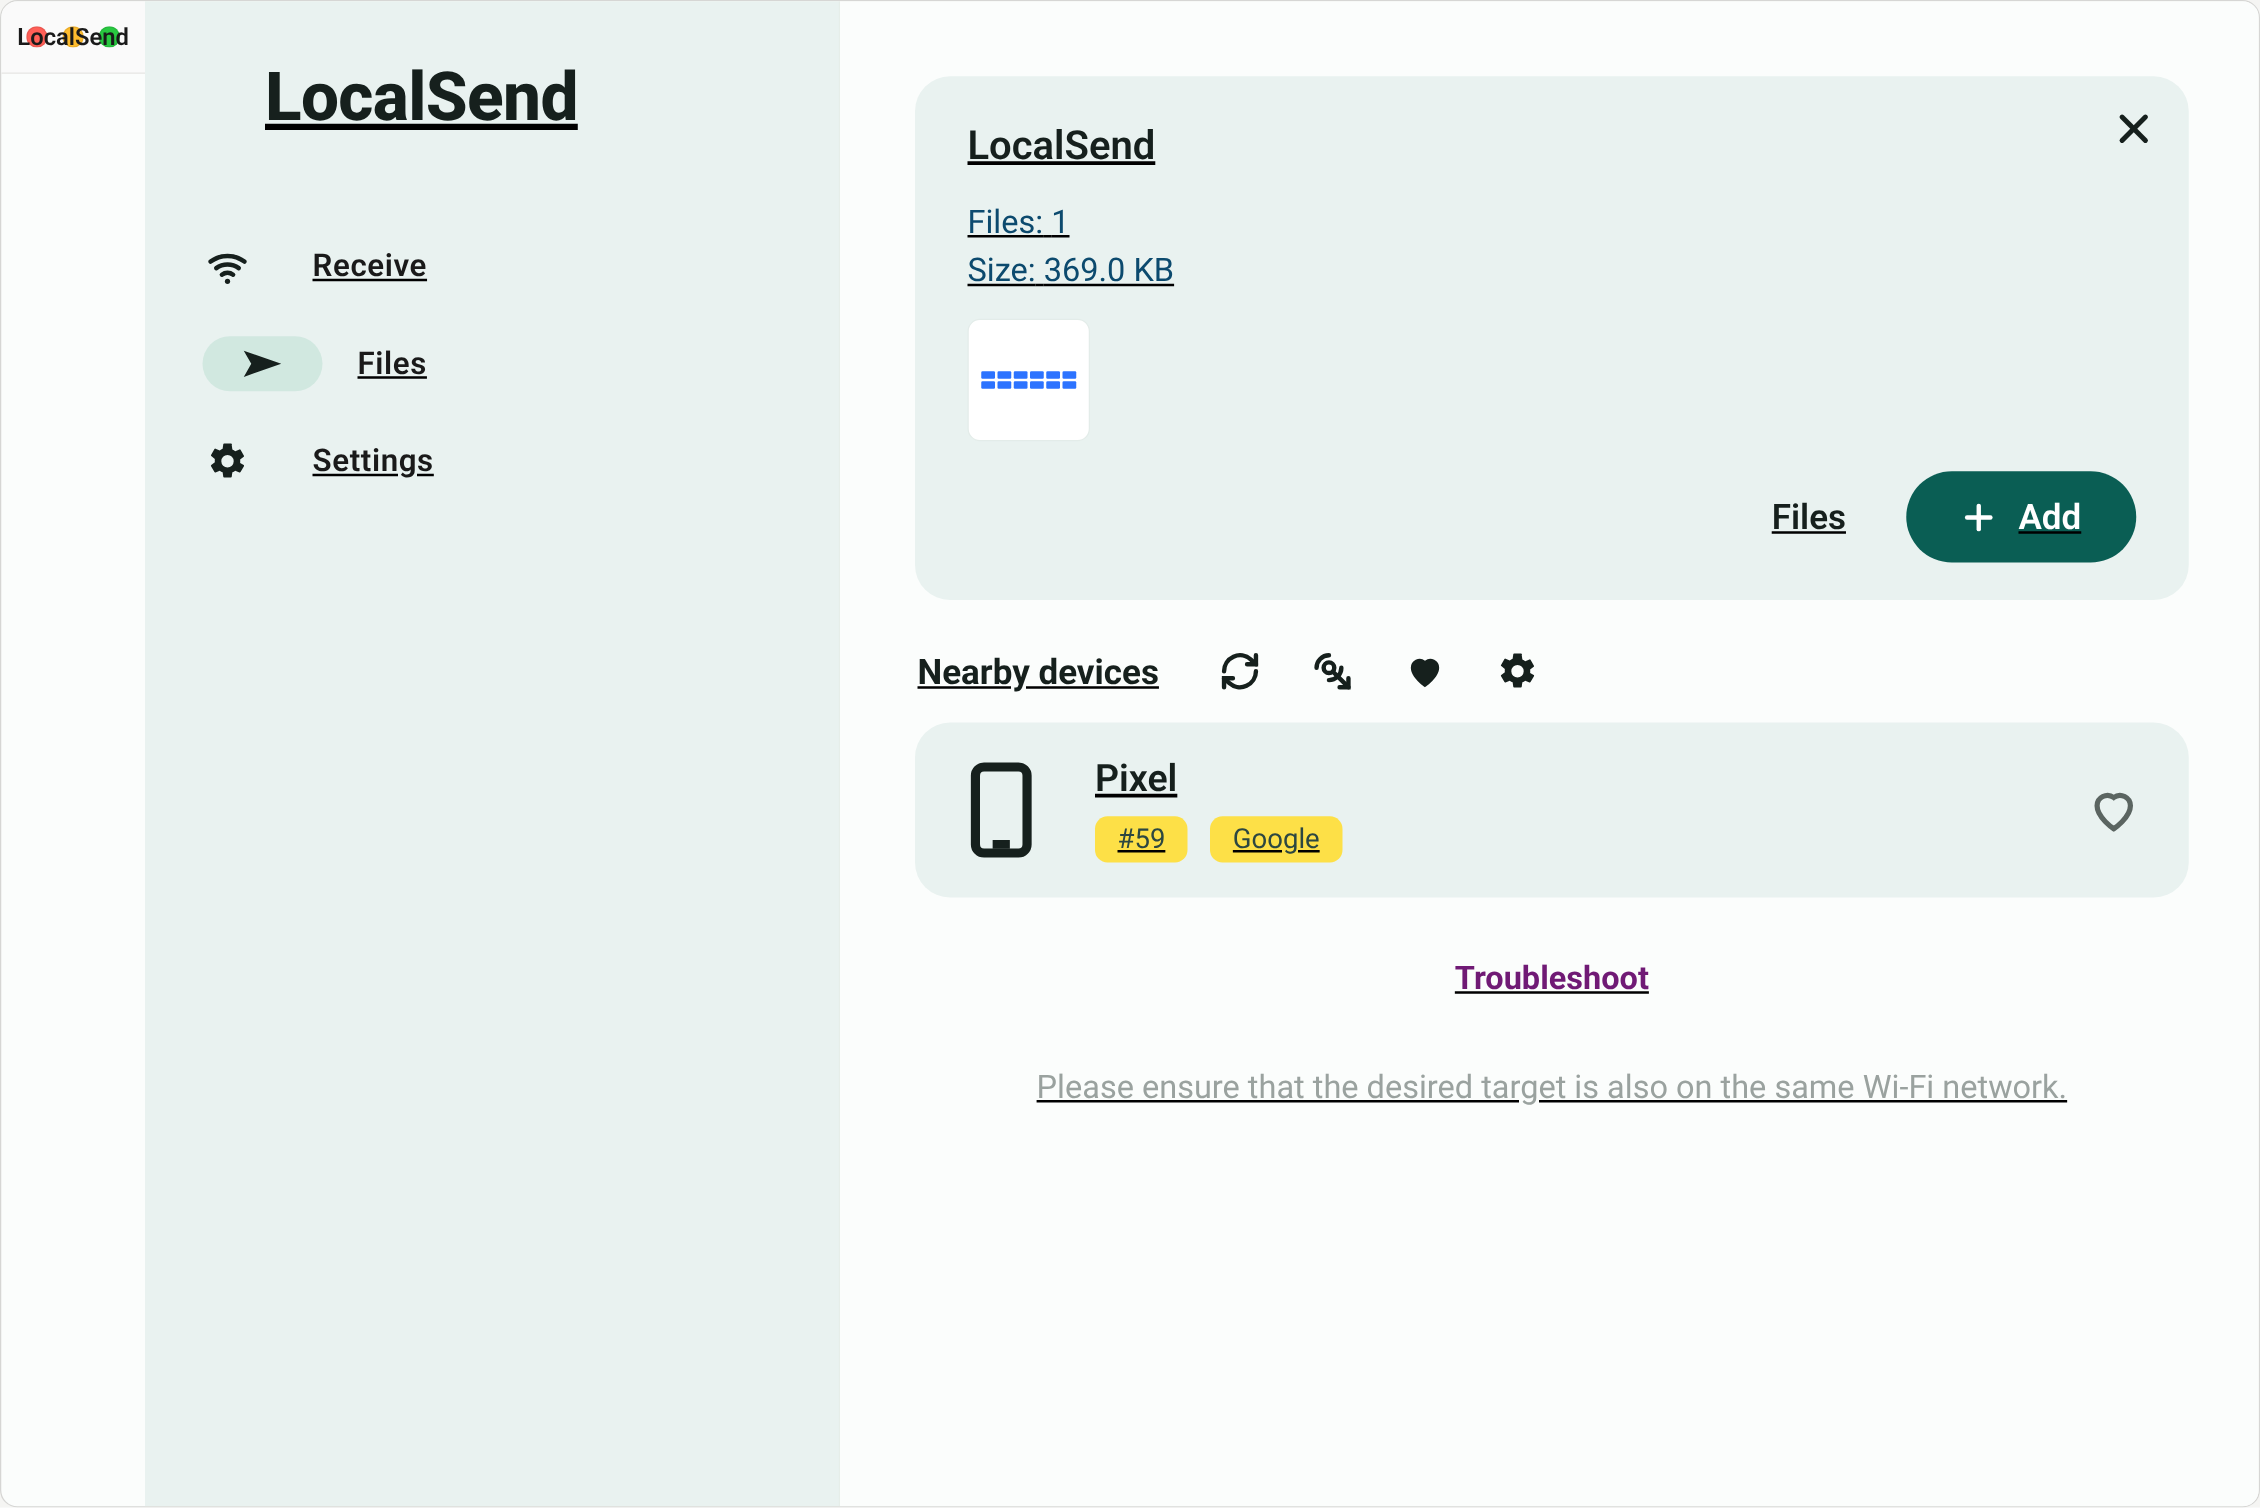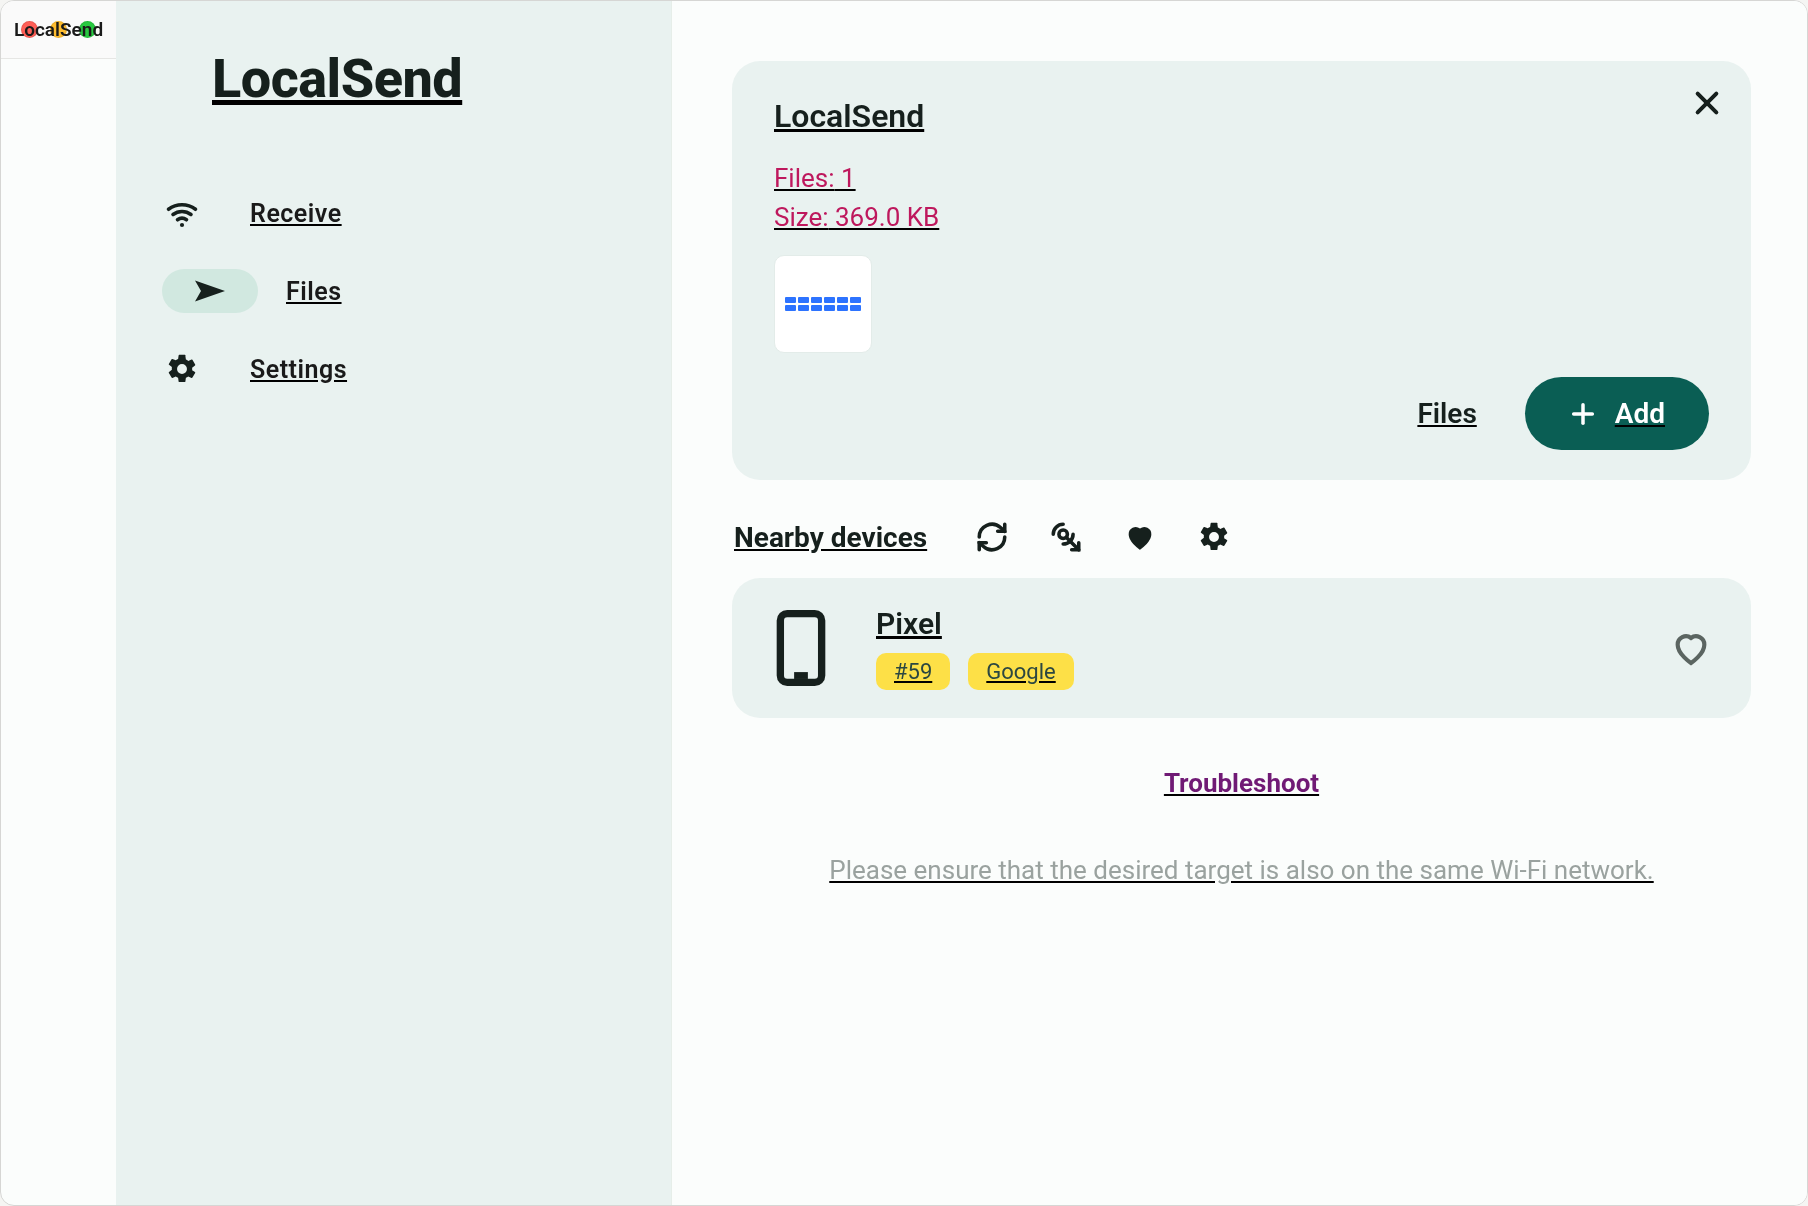--- a/index.html
+++ b/index.html
@@ -56,21 +56,21 @@
     flex: 1; padding: 60px 56px 40px 60px; overflow-y: auto; background: #fbfdfc;
   }
   .card {
     background: #e9f2f0; border-radius: 28px; padding: 36px 42px 30px 42px;
     position: relative; margin-bottom: 38px;
   }
   .card-title { font-size: 32px; font-weight: 600; color: #16201d; }
   .close-x {
     position: absolute; top: 26px; right: 28px; cursor: pointer;
   }
-  .info-lines { margin-top: 24px; font-size: 26px; color: #be185d; line-height: 1.5; }
+  .info-lines { margin-top: 24px; font-size: 26px; color: #0c4a6e; line-height: 1.5; }
   .thumb {
     width: 98px; height: 98px; background: #fff; border-radius: 10px;
     margin-top: 18px; display: flex; align-items:center; justify-content:center;
     overflow: hidden; border: 1px solid #e3ece9;
   }
   .thumb-inner { width: 80%; height: 60%; display:flex; flex-wrap:wrap; gap:2px; align-content:center; justify-content:center; }
   .thumb-inner span { display:block; width: 11px; height: 6px; background:#2d73ff; border-radius:1px; }
   .card-actions {
     display: flex; justify-content: flex-end; align-items: center; gap: 48px;
     margin-top: 24px;

